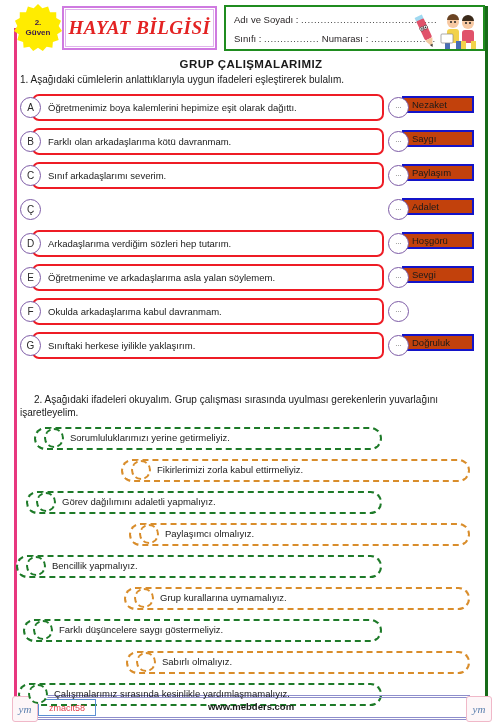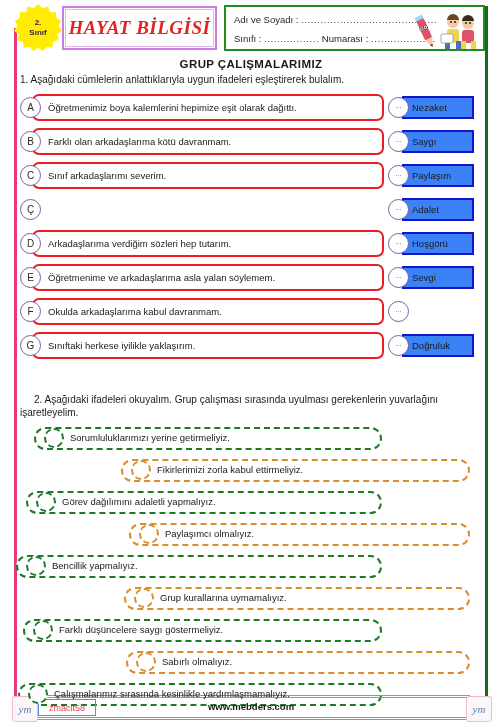--- a/index.html
+++ b/index.html
@@ -189,24 +189,24 @@
     justify-content: center;
     font-size: 8px;
     color: #6a6a6a;
     background: #fff;
     z-index: 3;
     padding-bottom: 4px;
   }
   .concept-box {
     position: absolute;
     left: 388px; top: 2px;
-    width: 72px; height: 23px;
+    width: 72px; height: 17px;
     border: 2px solid #1414c8;
     box-sizing: border-box;
-    background: #3b82f6;
+    background: #c2410c;
     display: flex;
     align-items: center;
     padding-left: 8px;
     z-index: 2;
   }
   .concept-text {
     font-size: 9.5px;
     color: #1a1a1a;
   }
 
@@ -312,21 +312,21 @@
 </head>
 <body>
 
 <div id="page-left-border"></div>
 <div id="page-right-border"></div>
 
 <div id="header">
 
   <div class="star-badge">
     <span>2.</span>
-    <span>Sınıf</span>
+    <span>Güven</span>
   </div>
 
   <div id="subject-title-box">
     <div id="subject-title-inner">
       <div id="subject-title">HAYAT BİLGİSİ</div>
     </div>
   </div>
 
   <div id="student-info-box">
     <div class="info-line" style="top:7px;">

